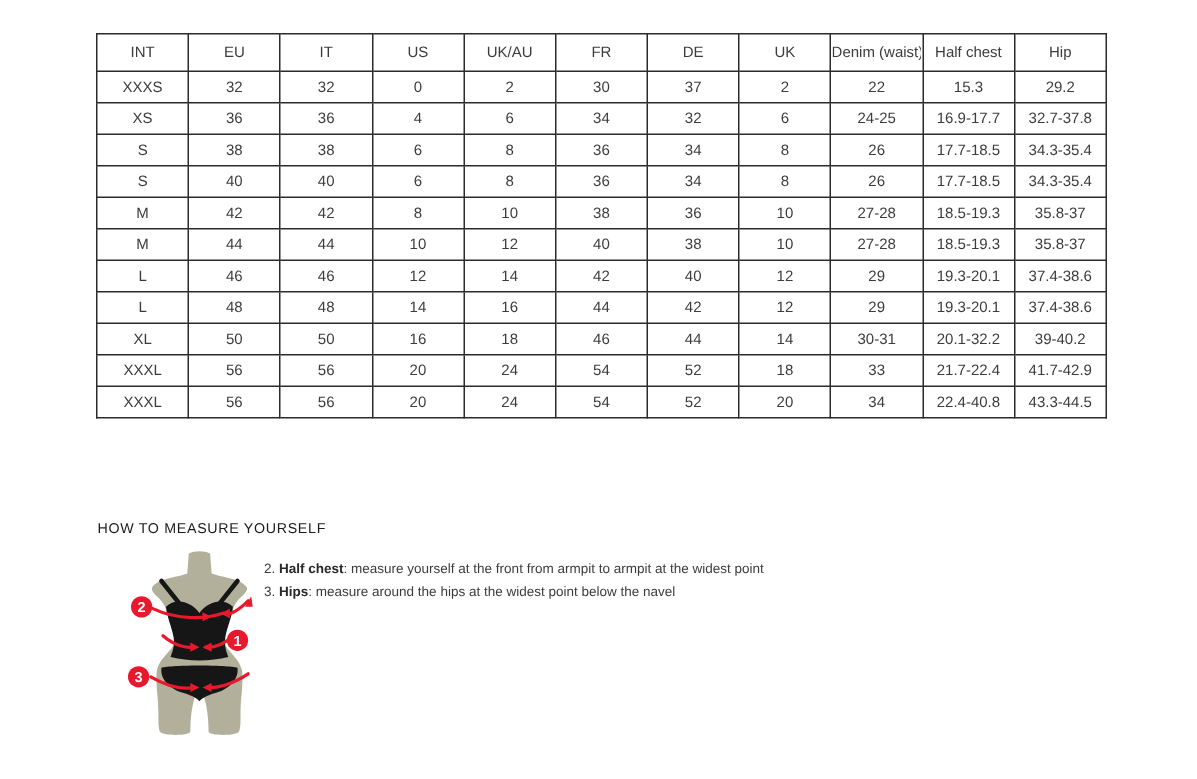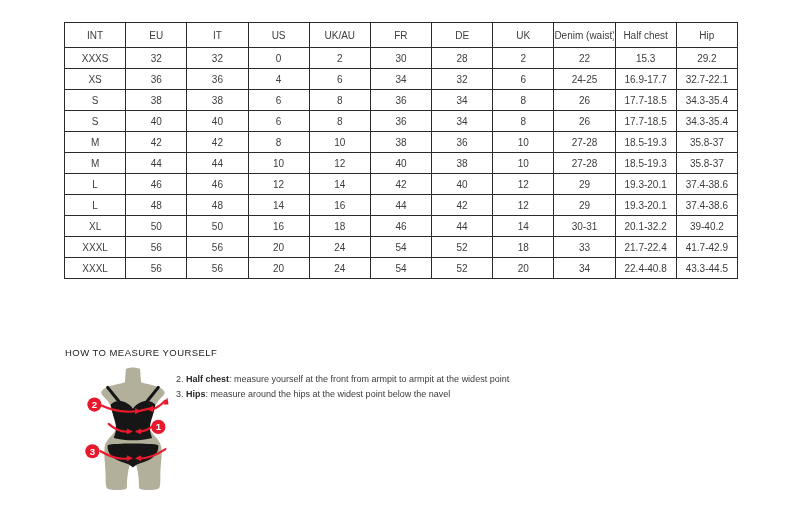--- a/index.html
+++ b/index.html
@@ -74,38 +74,38 @@
       </tr>
   </thead>
   <tbody>
       <tr>
         <td>XXXS</td>
         <td>32</td>
         <td>32</td>
         <td>0</td>
         <td>2</td>
         <td>30</td>
-        <td>28</td>
+        <td>37</td>
         <td>2</td>
         <td>22</td>
         <td>15.3</td>
         <td>29.2</td>
       </tr>
       <tr>
         <td>XS</td>
         <td>36</td>
         <td>36</td>
         <td>4</td>
         <td>6</td>
         <td>34</td>
         <td>32</td>
         <td>6</td>
         <td>24-25</td>
         <td>16.9-17.7</td>
-        <td>32.7-22.1</td>
+        <td>32.7-37.8</td>
       </tr>
       <tr>
         <td>S</td>
         <td>38</td>
         <td>38</td>
         <td>6</td>
         <td>8</td>
         <td>36</td>
         <td>34</td>
         <td>8</td>

